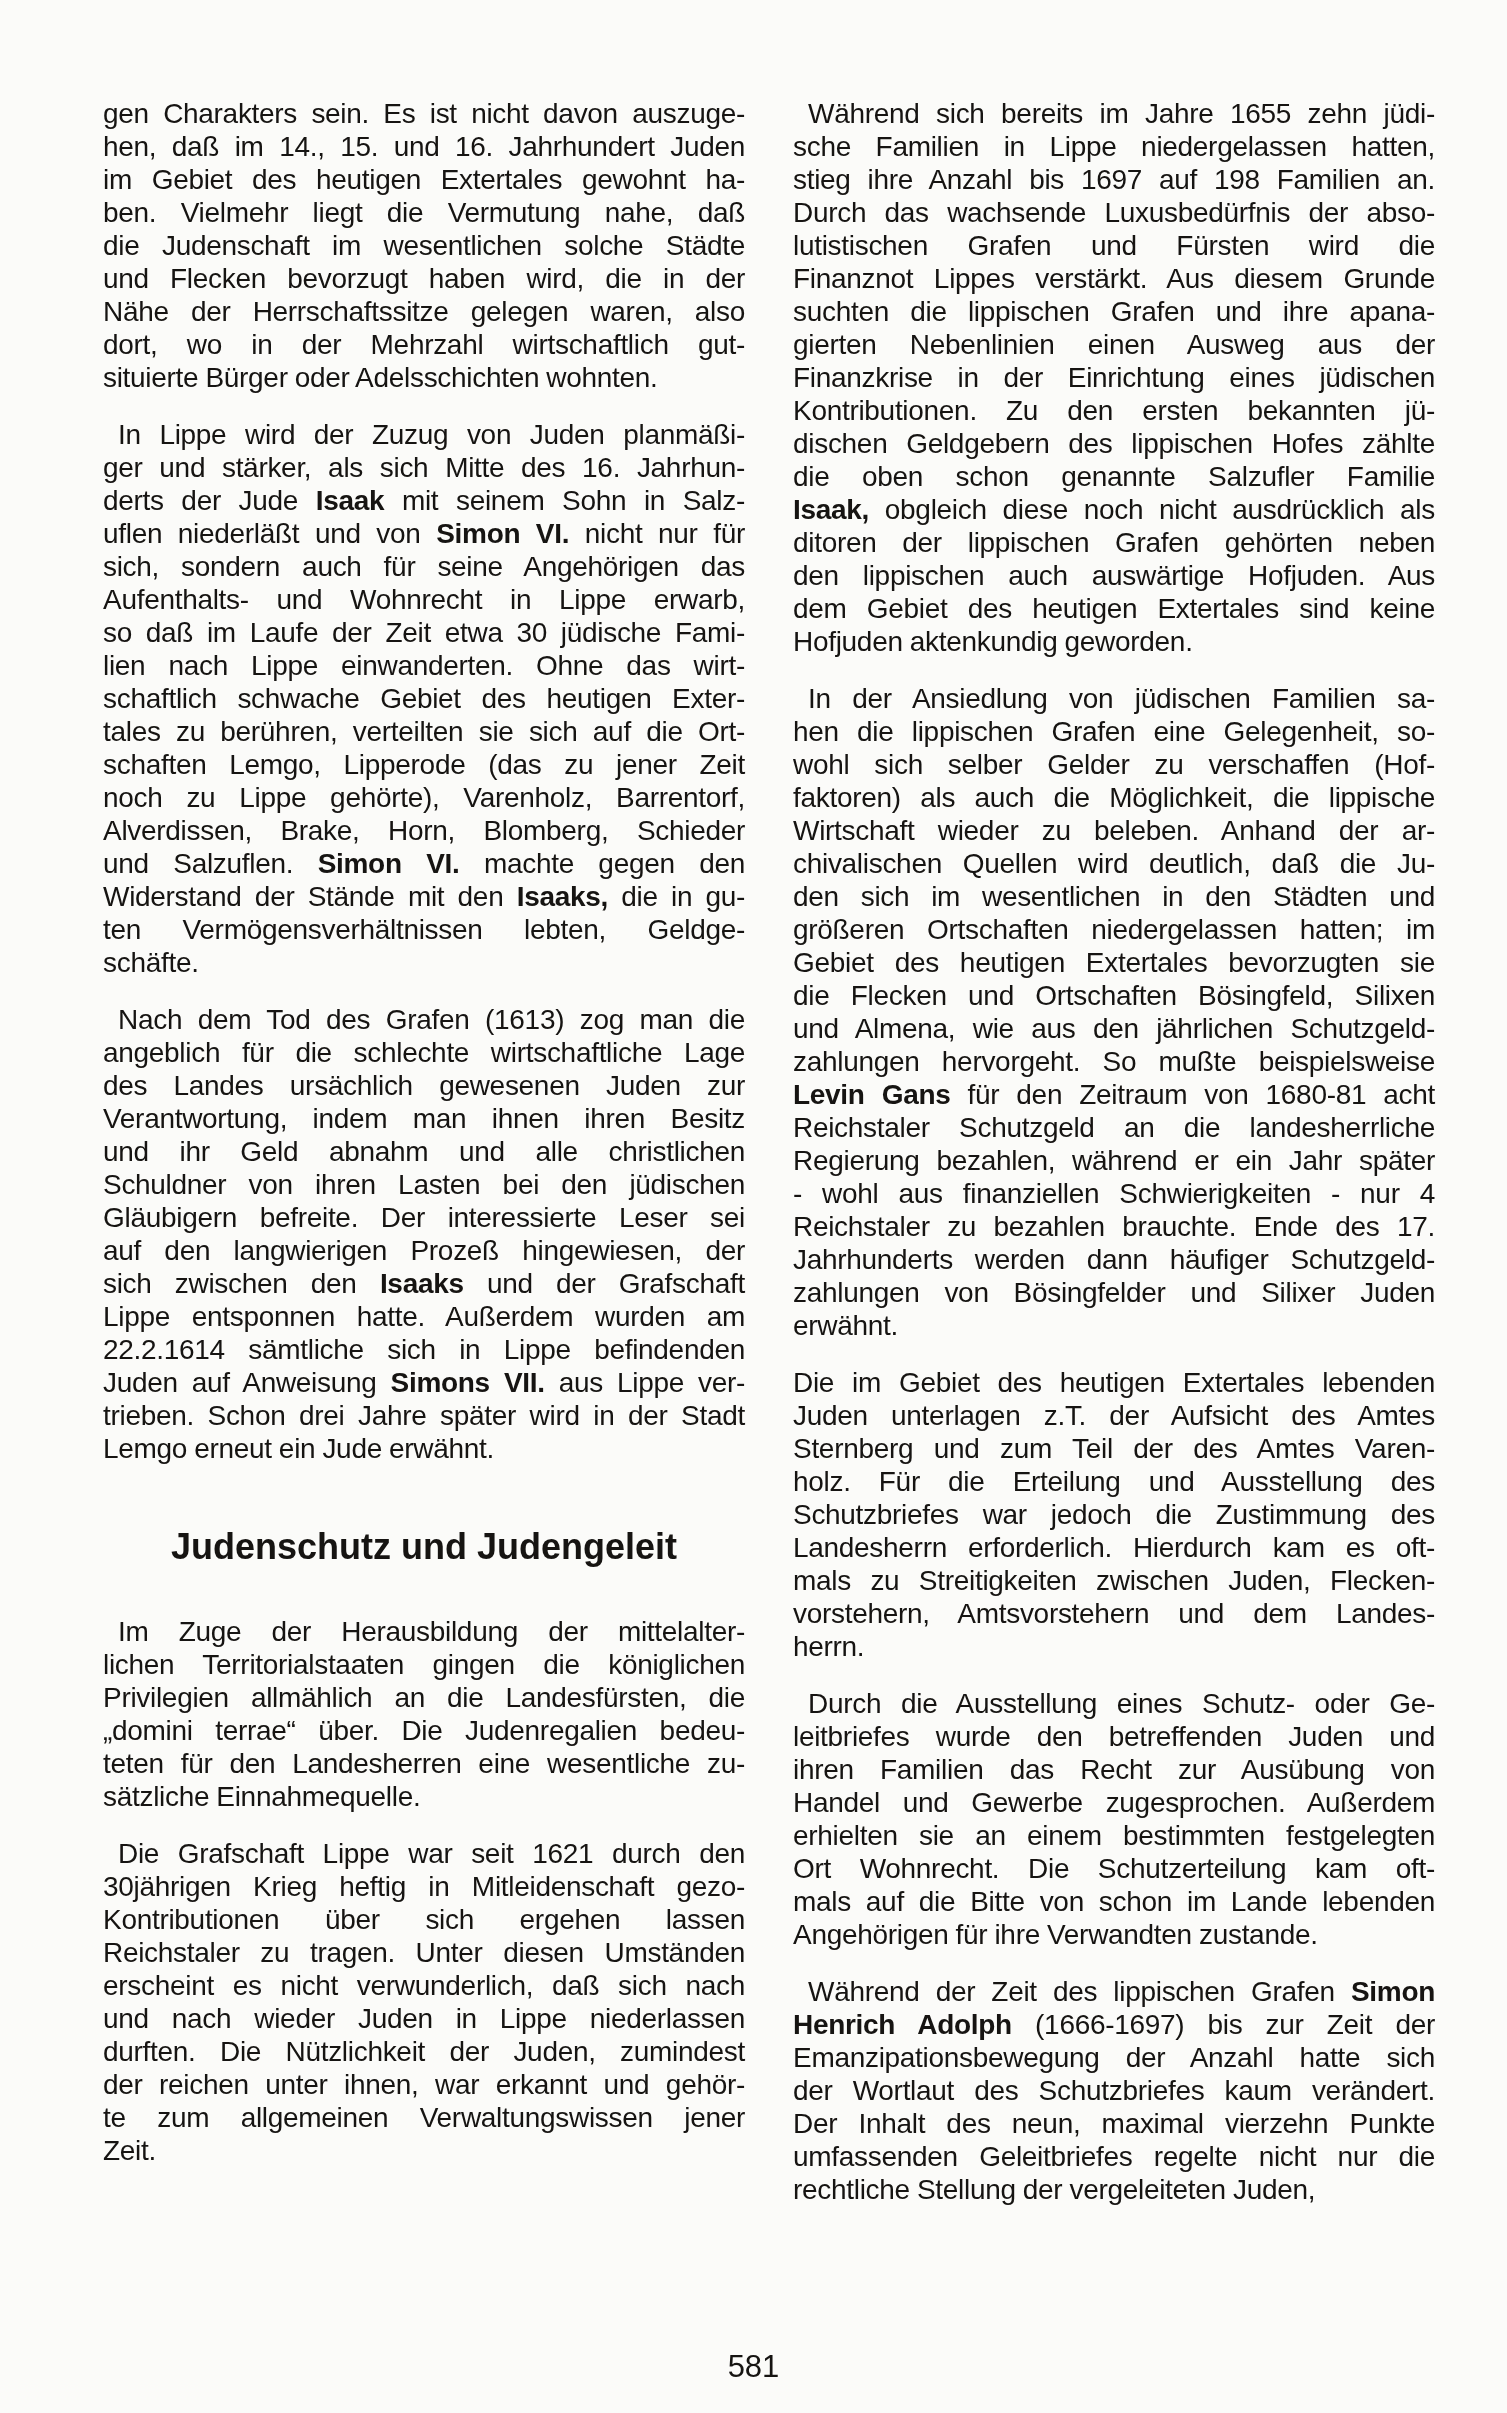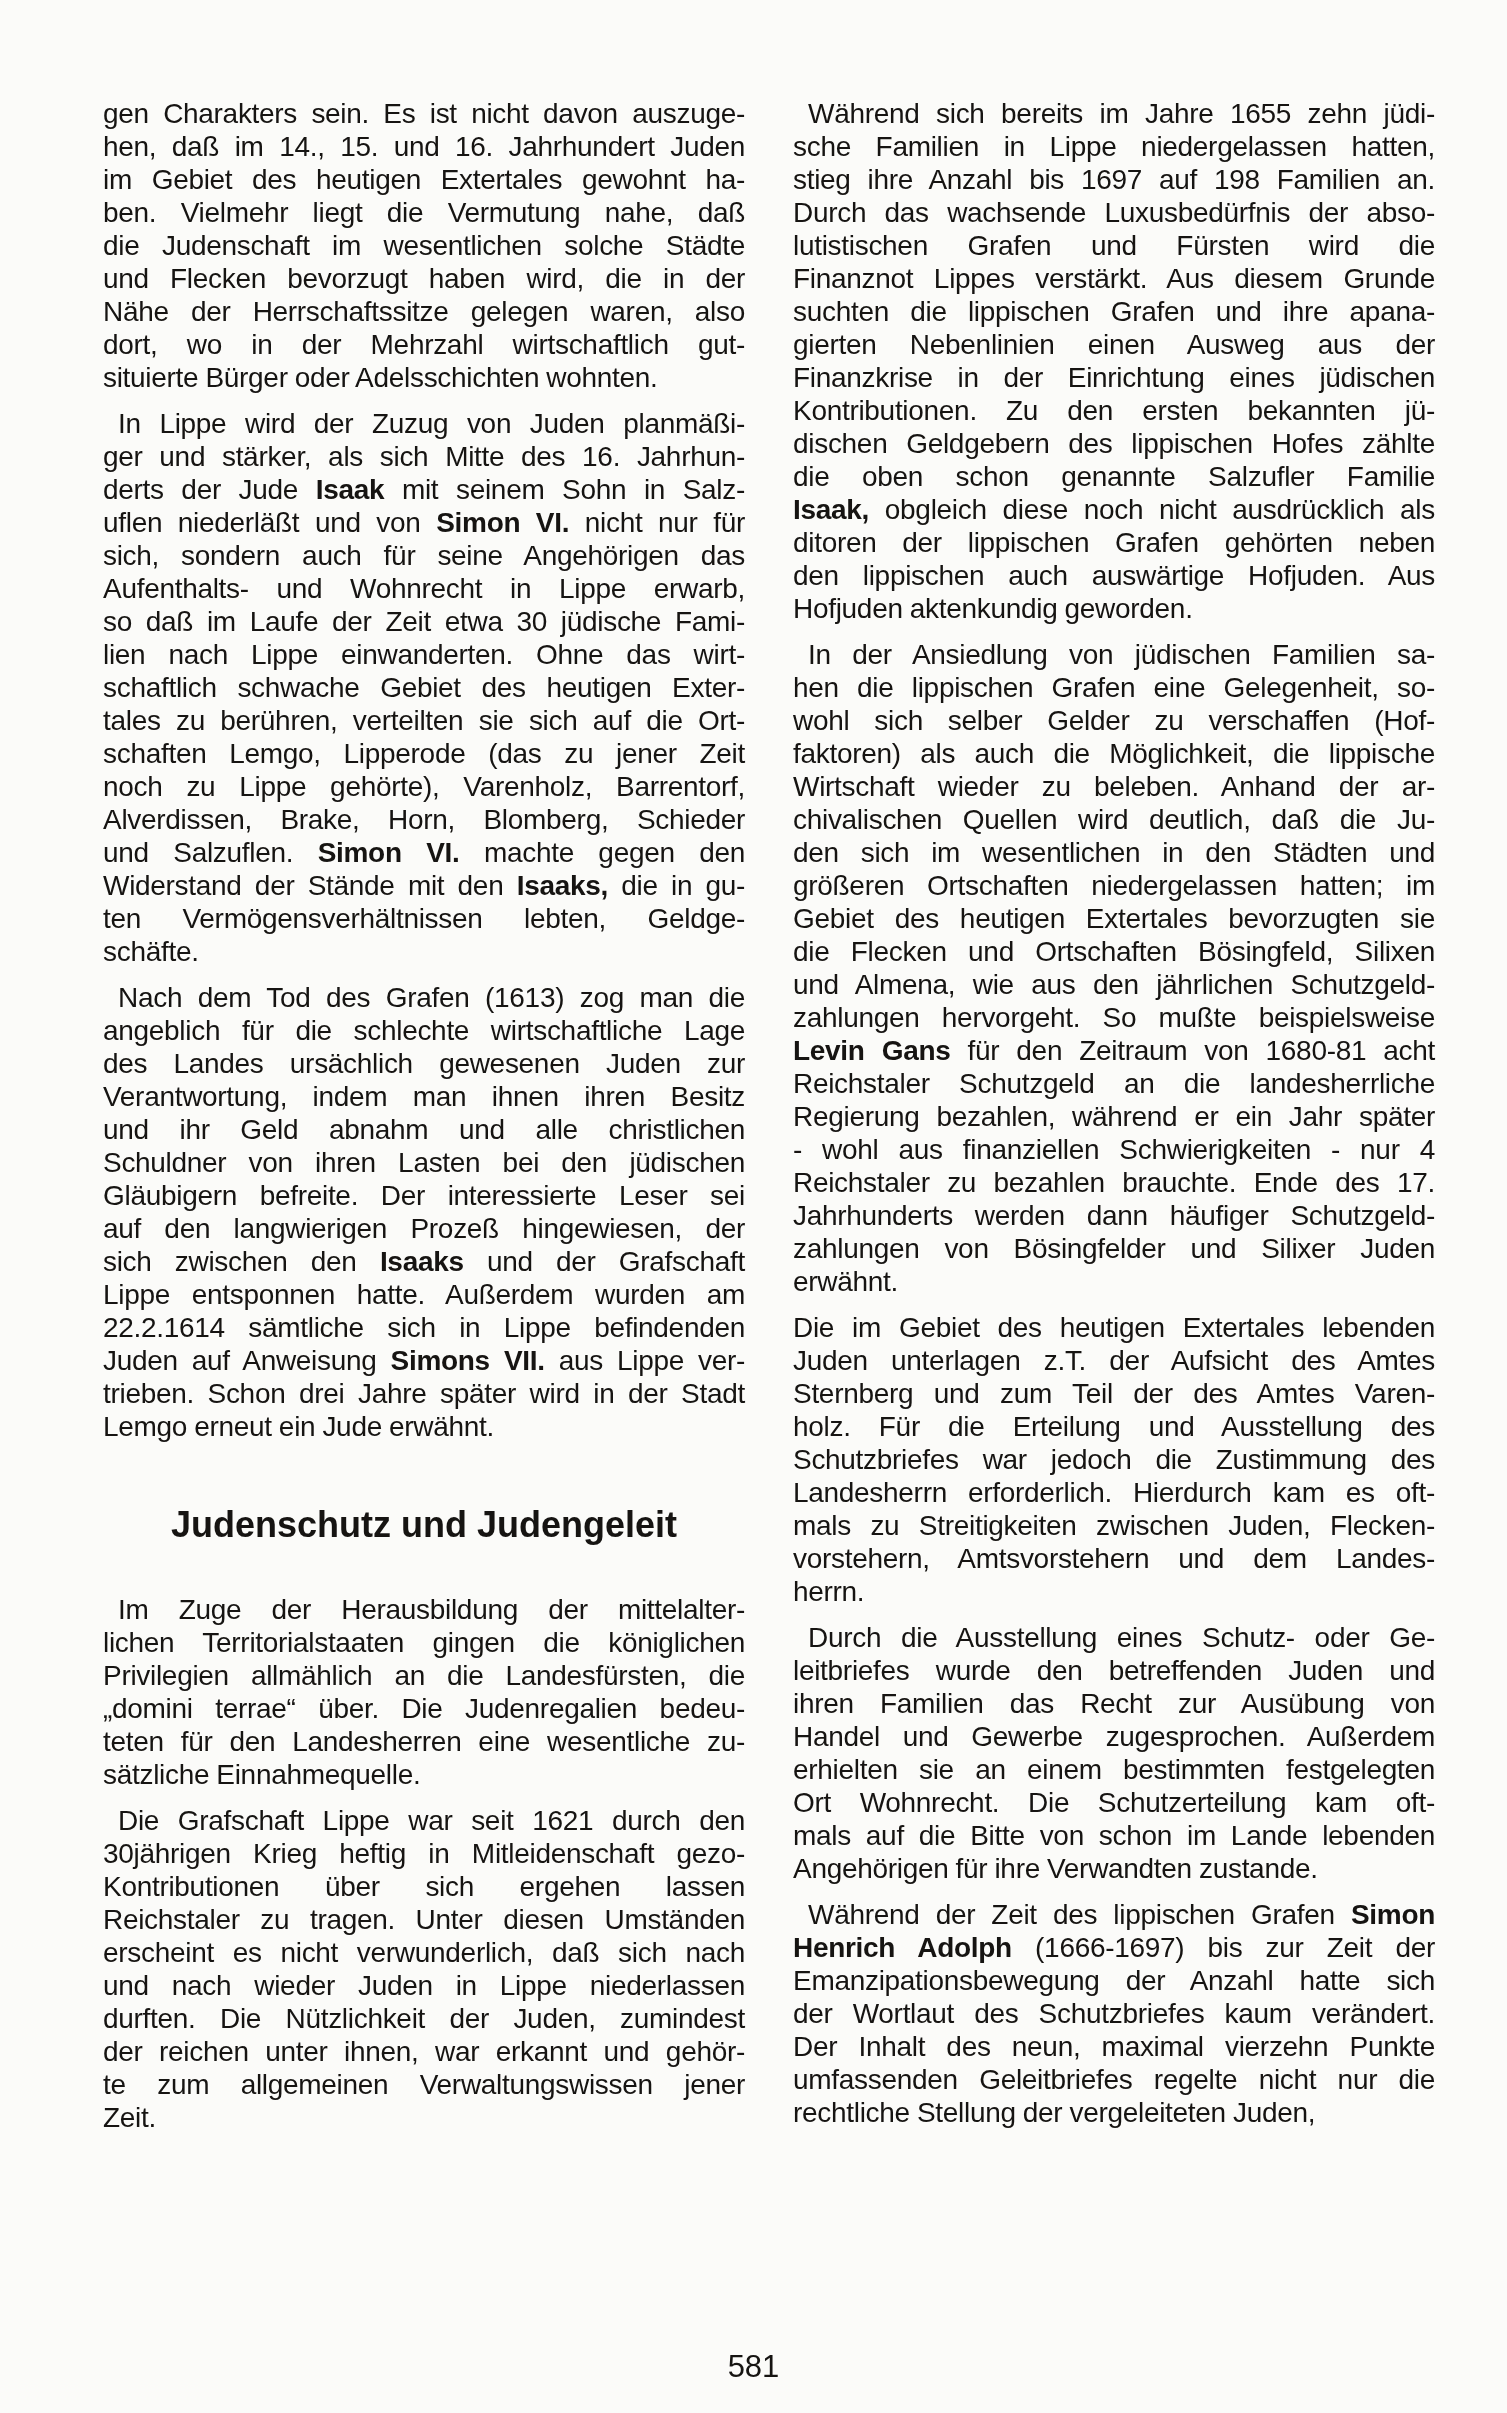--- a/index.html
+++ b/index.html
@@ -17,21 +17,21 @@
   .col {
     position: absolute;
     top: 97px;
     width: 642px;
     font-size: 28px;
     line-height: 33px;
   }
   .col-left  { left: 103px; }
   .col-right { left: 793px; }
   .para { margin: 0; }
-  .para + .para { margin-top: 13px; }
+  .para + .para { margin-top: 24px; }
   h2.heading {
     font-size: 36px;
     line-height: 42px;
     font-weight: 700;
     text-align: center;
     margin: 61px 0 47px 0;
     letter-spacing: 0;
   }
   .line {
     display: block;
@@ -136,20 +136,21 @@
         <span class="line"><span>Finanznot Lippes verstärkt. Aus diesem Grunde</span></span>
         <span class="line"><span>suchten die lippischen Grafen und ihre apana-</span></span>
         <span class="line"><span>gierten Nebenlinien einen Ausweg aus der</span></span>
         <span class="line"><span>Finanzkrise in der Einrichtung eines jüdischen</span></span>
         <span class="line"><span>Kontributionen. Zu den ersten bekannten jü-</span></span>
         <span class="line"><span>dischen Geldgebern des lippischen Hofes zählte</span></span>
         <span class="line"><span>die oben schon genannte Salzufler Familie</span></span>
         <span class="line"><b>Isaak,</b><span> obgleich diese noch nicht ausdrücklich als</span></span>
         <span class="line"><span>ditoren der lippischen Grafen gehörten neben</span></span>
         <span class="line"><span>den lippischen auch auswärtige Hofjuden. Aus</span></span>
+        <span class="line"><span>dem Gebiet des heutigen Extertales sind keine</span></span>
         <span class="line last"><span>Hofjuden aktenkundig geworden.</span></span>
       </p>
       <p class="para">
         <span class="line indent"><span>In der Ansiedlung von jüdischen Familien sa-</span></span>
         <span class="line"><span>hen die lippischen Grafen eine Gelegenheit, so-</span></span>
         <span class="line"><span>wohl sich selber Gelder zu verschaffen (Hof-</span></span>
         <span class="line"><span>faktoren) als auch die Möglichkeit, die lippische</span></span>
         <span class="line"><span>Wirtschaft wieder zu beleben. Anhand der ar-</span></span>
         <span class="line"><span>chivalischen Quellen wird deutlich, daß die Ju-</span></span>
         <span class="line"><span>den sich im wesentlichen in den Städten und</span></span>

